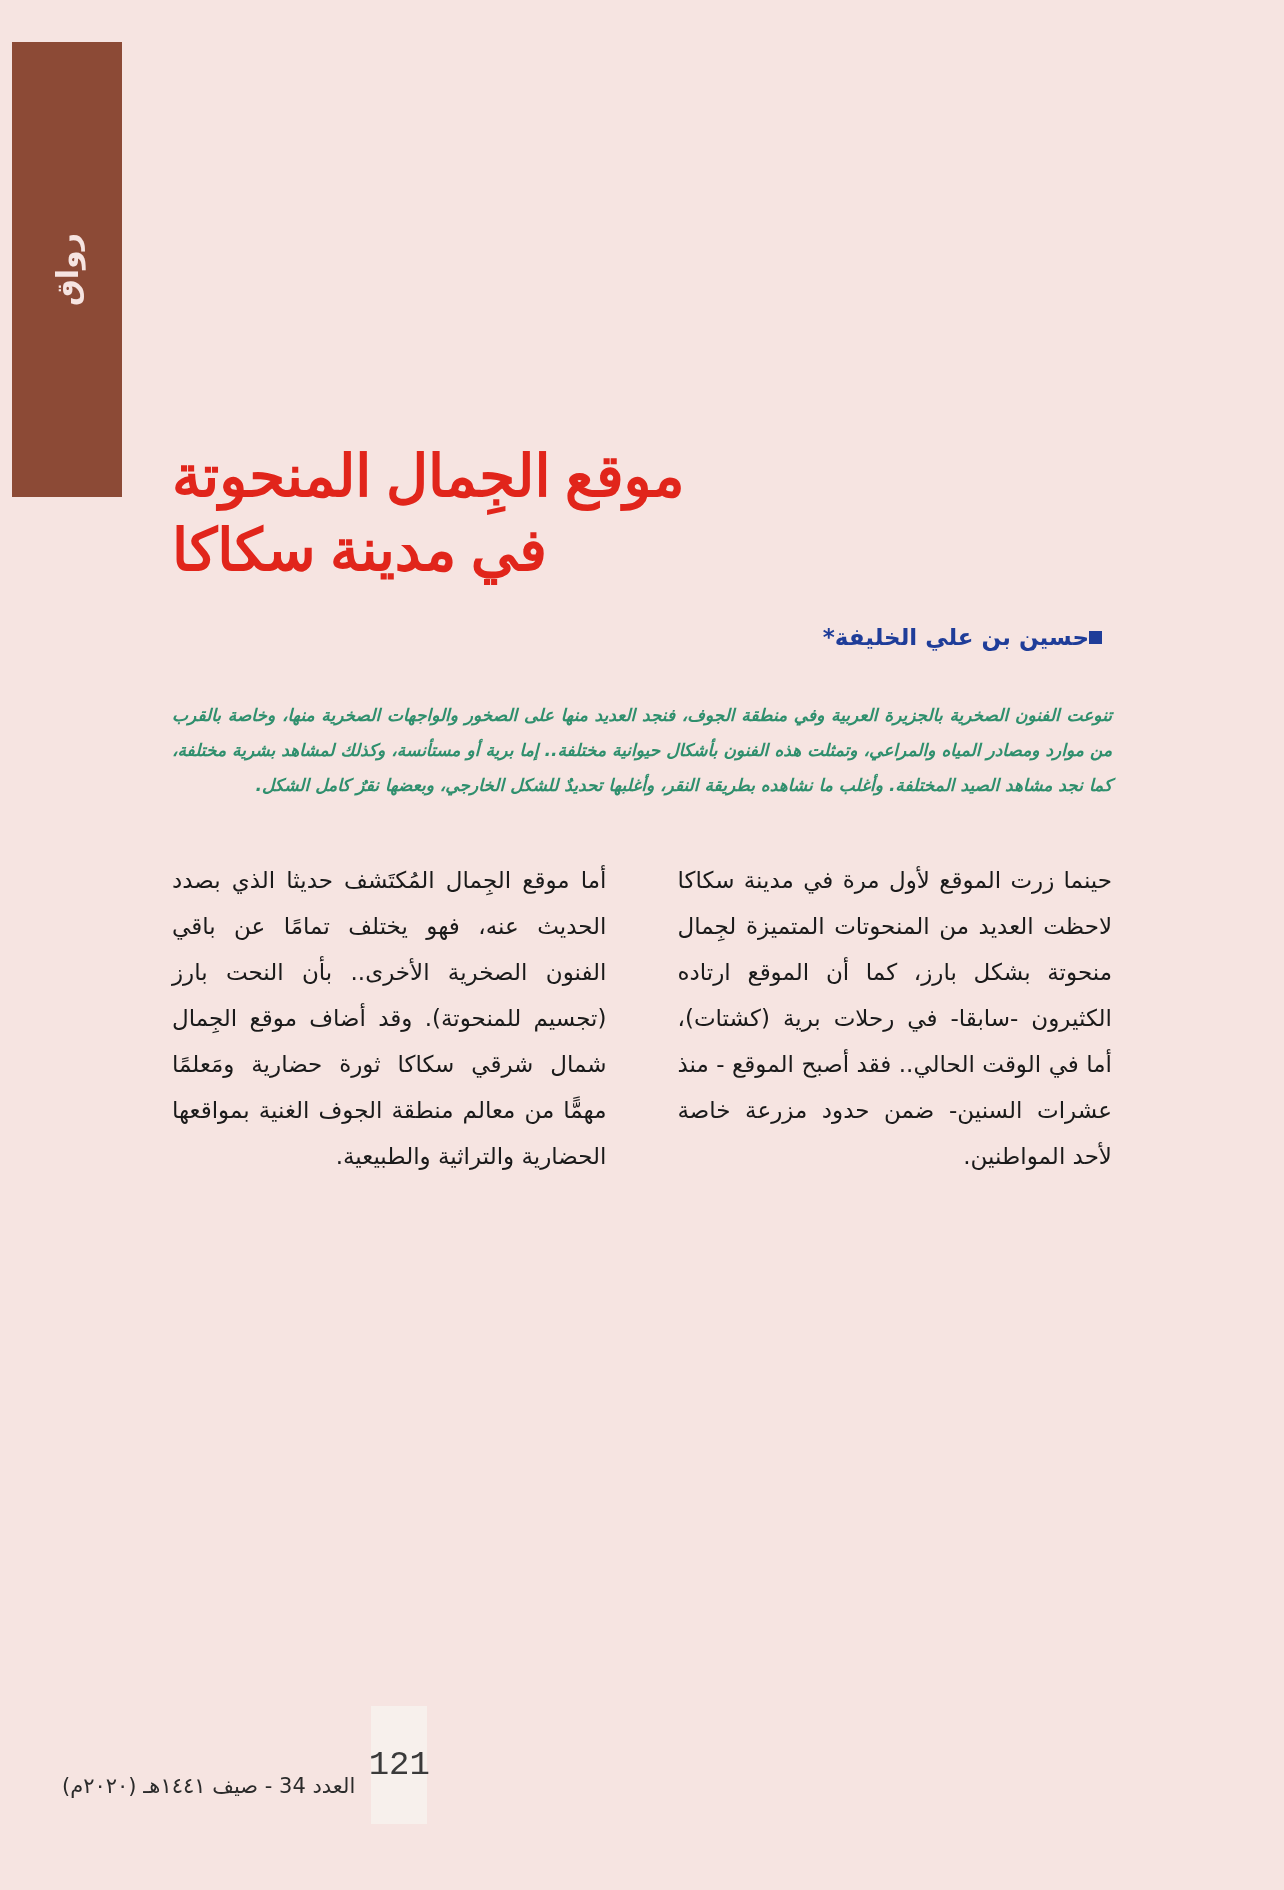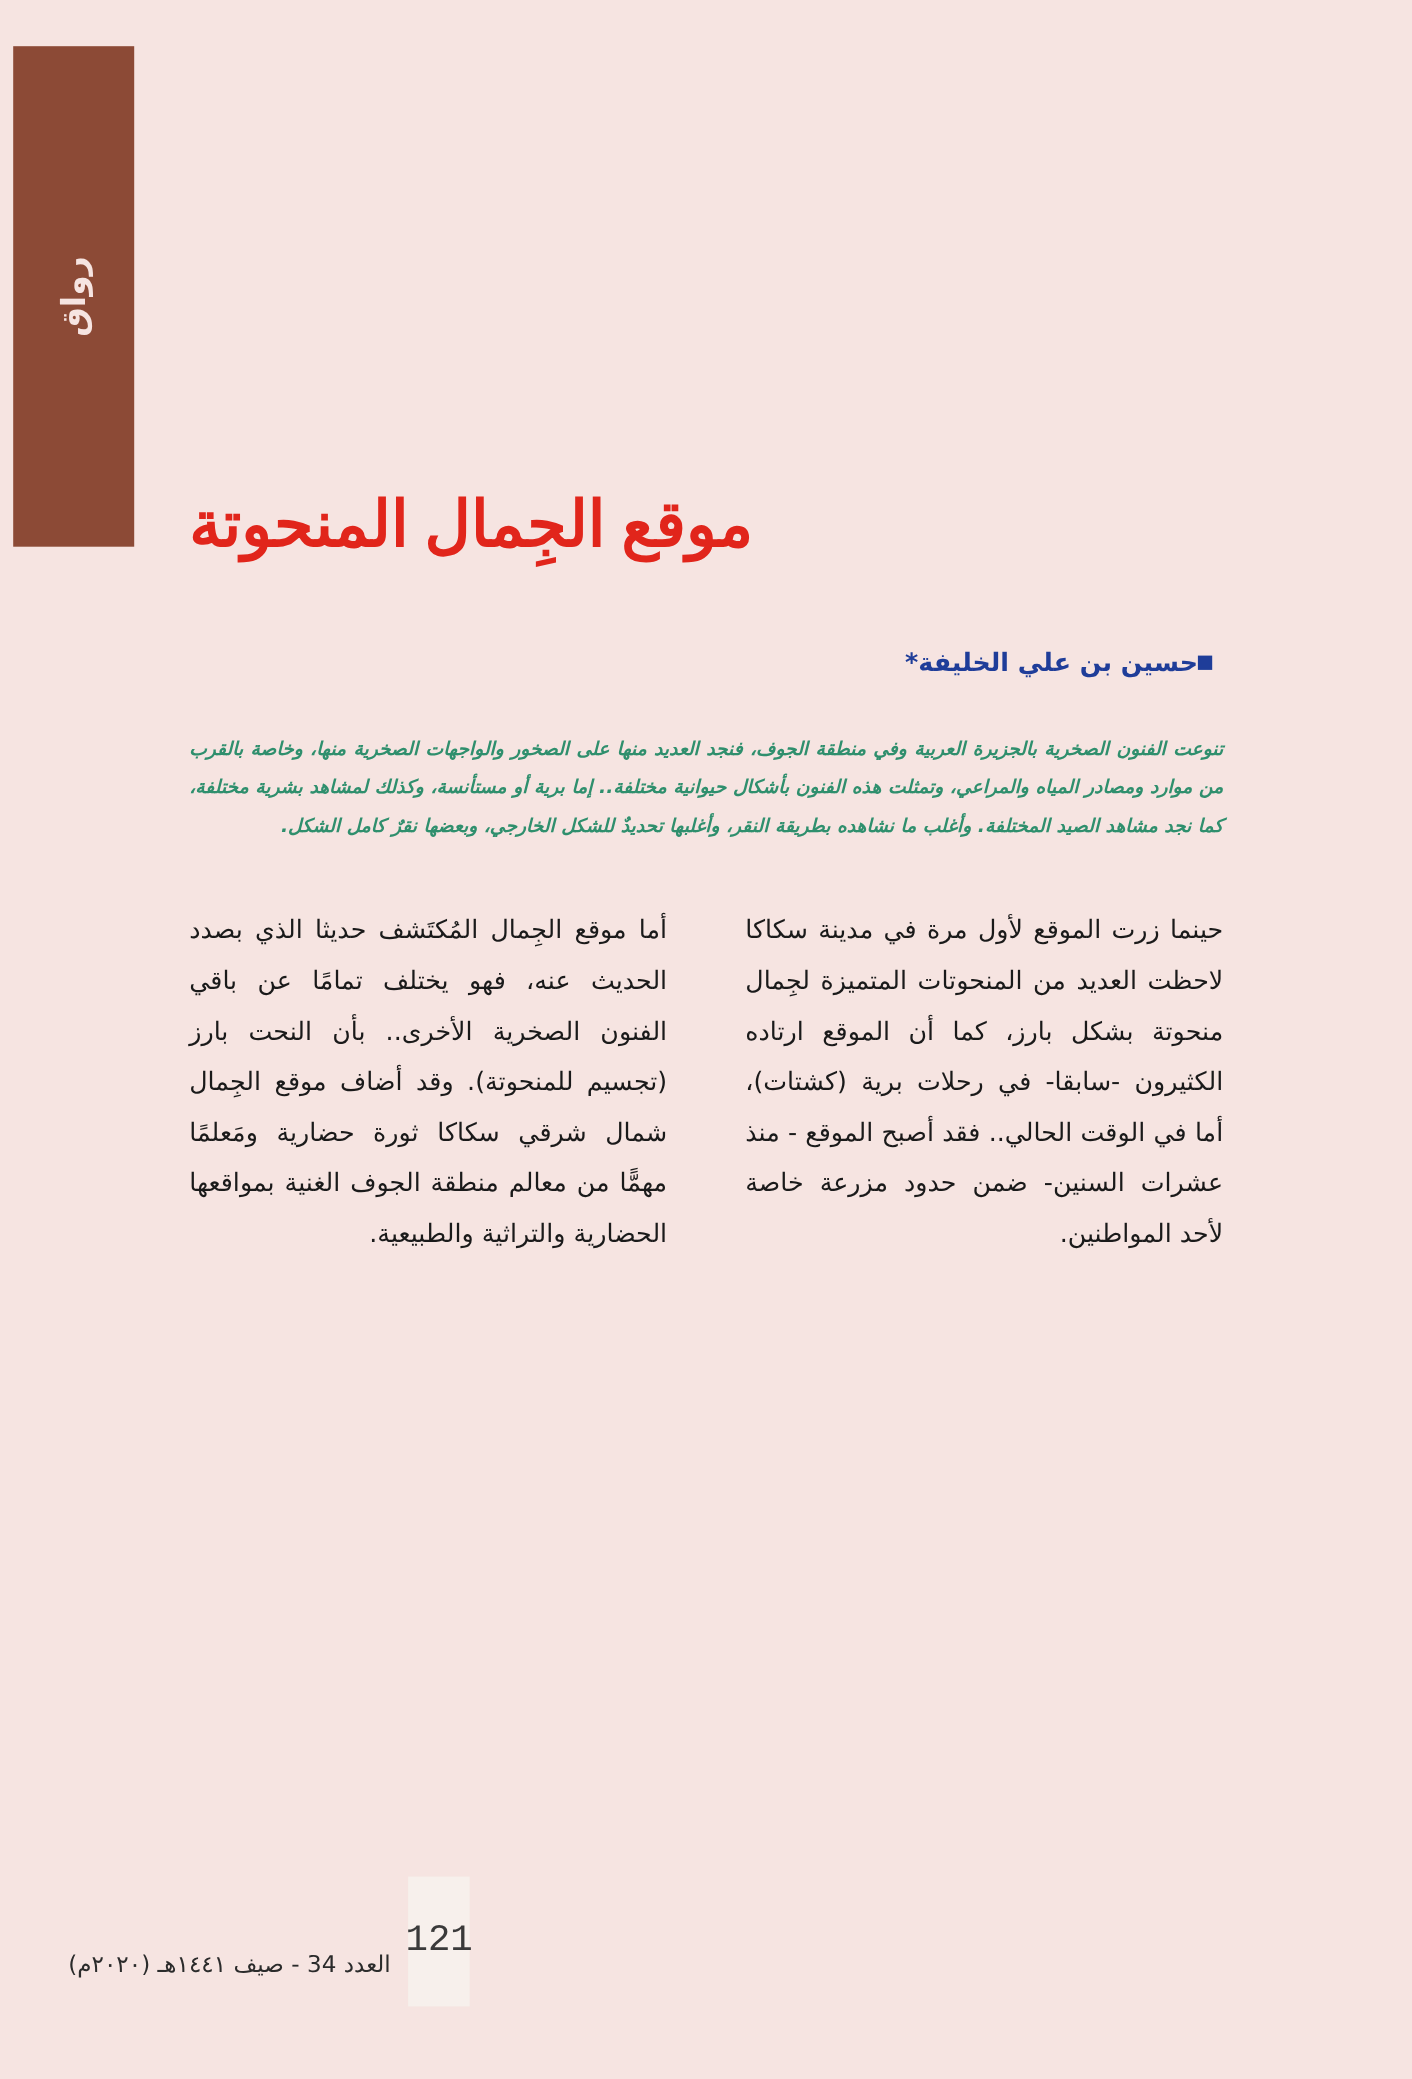--- a/index.html
+++ b/index.html
@@ -57,21 +57,21 @@
     font-size: 58px;
     line-height: 1.28;
     text-align: left;
     margin: 0;
     direction: rtl;
   }
   .title .line2 {
     display: block;
   }
   .byline {
-    margin-top: 76px;
+    margin-top: 36px;
     color: #1f3d99;
     font-family: "DejaVu Sans", sans-serif;
     font-weight: bold;
     font-size: 23px;
     text-align: right;
     direction: rtl;
   }
   .byline .bullet {
     display: inline-block;
     width: 13px;
@@ -148,20 +148,21 @@
 <div class="page">
 
   <div class="side-tab">
     <span class="side-tab-text">رواق</span>
   </div>
 
   <div class="content">
 
     <h1 class="title">
       <span>موقع الجِمال المنحوتة</span>
+      <span class="line2">في مدينة سكاكا</span>
     </h1>
 
     <div class="byline">
       <span class="bullet"></span><span>حسين بن علي الخليفة*</span>
     </div>
 
     <div class="lead">تنوعت الفنون الصخرية بالجزيرة العربية وفي منطقة الجوف، فنجد العديد منها على الصخور والواجهات الصخرية منها، وخاصة بالقرب من موارد ومصادر المياه والمراعي، وتمثلت هذه الفنون بأشكال حيوانية مختلفة.. إما برية أو مستأنسة، وكذلك لمشاهد بشرية مختلفة، كما نجد مشاهد الصيد المختلفة. وأغلب ما نشاهده بطريقة النقر، وأغلبها تحديدٌ للشكل الخارجي، وبعضها نقرٌ كامل الشكل.</div>
 
     <div class="columns">
       <div class="col">

